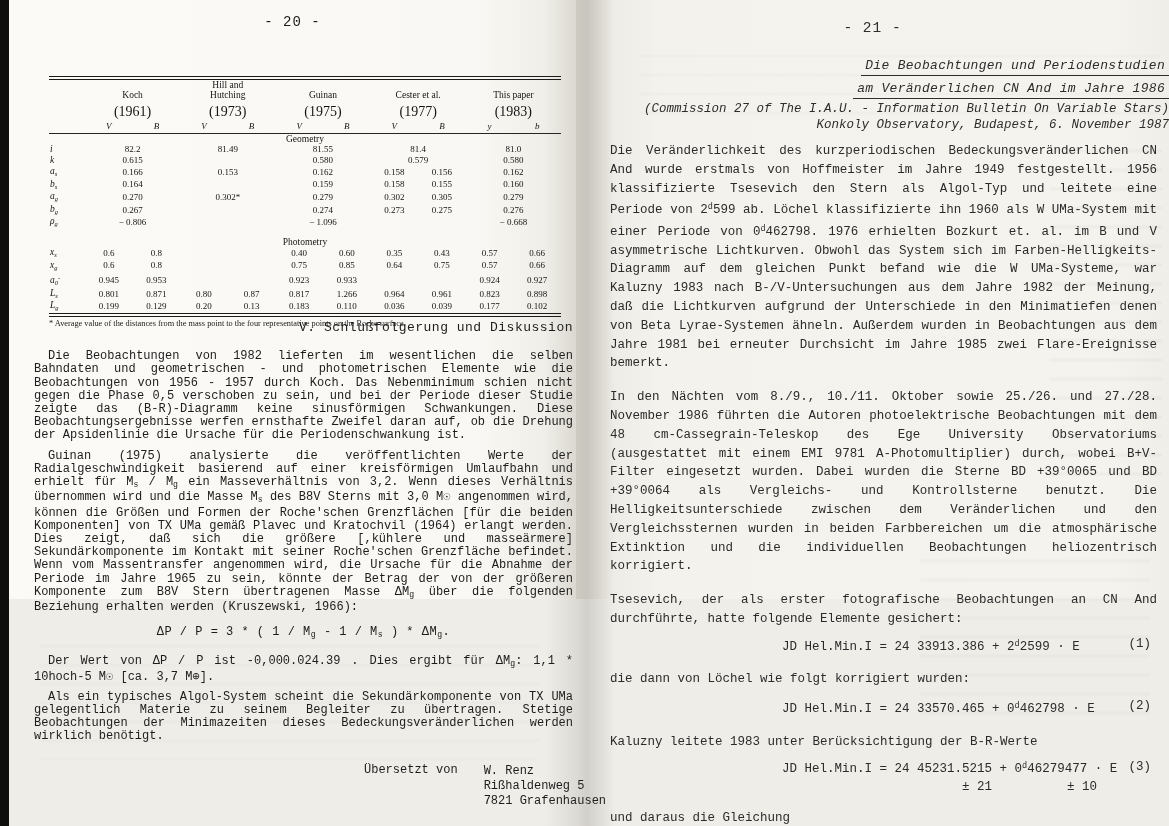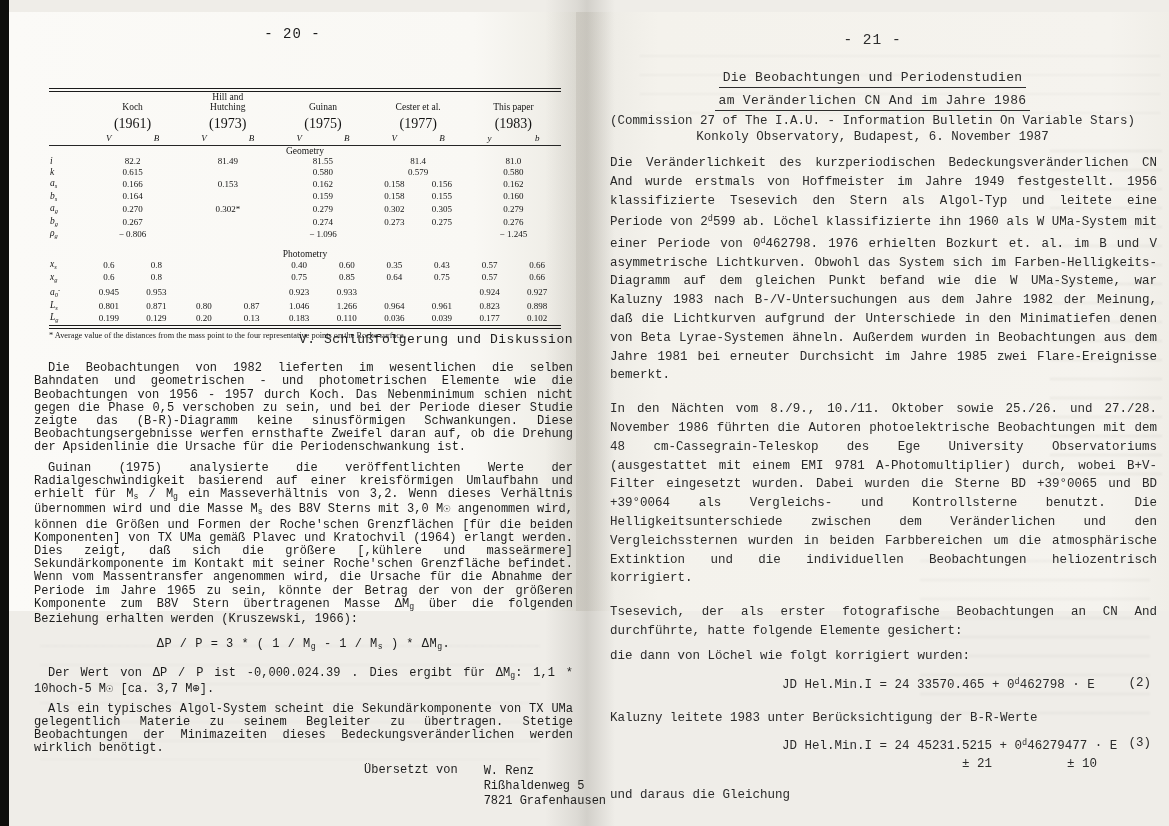--- a/index.html
+++ b/index.html
@@ -6,21 +6,21 @@
   body{width:1169px;height:826px;overflow:hidden;background:#d8d6d0;
        font-family:"Liberation Mono","DejaVu Sans Mono",monospace;}
   .scan{position:relative;width:1169px;height:826px;background:#efede8;}
 
   
   .edge-strip{position:absolute;left:0;top:0;width:9px;height:826px;background:#0e0e0c;}
   .corner-fold{position:absolute;left:6px;top:-18px;width:2px;height:92px;background:#8a8880;
                transform:rotate(48deg);transform-origin:top left;opacity:.8;}
 
   
-  .page{position:absolute;top:12px;height:599px;}
+  .page{position:absolute;top:0;height:599px;}
   .page-left{left:9px;width:567px;background:linear-gradient(to right,#fbfaf7 0%,#f9f8f4 82%,#eceae3 100%);color:#1c1c1c;}
   .page-right{left:576px;width:593px;background:linear-gradient(to right,#dedbd3 0%,#eeece6 6%,#f4f2ec 14%,#f5f3ee 90%,#f0eee8 100%);color:#2d2d2d;}
   .gutter{position:absolute;left:545px;top:0;width:70px;height:826px;pointer-events:none;
           background:linear-gradient(to right,rgba(60,55,45,0) 0%,rgba(60,55,45,.10) 45%,rgba(60,55,45,.16) 60%,rgba(60,55,45,0) 100%);}
 
   
   .smudge{position:absolute;pointer-events:none;filter:blur(1px);
           background:repeating-linear-gradient(to bottom,rgba(80,80,78,.16) 0 2px,rgba(0,0,0,0) 2px 19px);}
 
   
@@ -45,30 +45,30 @@
   td.lblc{font-size:9.5px;font-style:italic;padding-left:6px;line-height:11px;}
   td.v{font-size:9px;text-align:center;line-height:11px;}
   .footnote{font-family:"Liberation Serif","DejaVu Serif",serif;font-size:8.3px;color:#202020;
             margin-top:2px;line-height:10px;}
 
   .lp-content{position:absolute;left:25px;top:321px;width:539px;font-size:12px;line-height:13.2px;
               text-align:justify;}
   .sec-head{text-align:right;font-size:13px;letter-spacing:.5px;margin:0 0 16px 0;}
   .lp-content p{margin:0 0 7px 0;text-indent:14px;}
   .formula{text-align:center;text-indent:0;margin:12px 0 14px 0;letter-spacing:.5px;}
-  .translator{display:flex;margin-top:8px;padding-left:330px;text-align:left;}
+  .translator{display:flex;margin-top:20px;padding-left:330px;text-align:left;}
   .t-label{white-space:nowrap;margin-right:26px;}
   .t-addr div{line-height:15px;white-space:nowrap;}
 
   sub{font-size:.68em;vertical-align:-.25em;}
   sup{font-size:.68em;vertical-align:.45em;}
 
   
   .page-right .pnum{top:20px;font-size:14.5px;}
-  .rp-head{position:absolute;left:0;top:56px;width:100%;text-align:center;}
+  .rp-head{position:absolute;left:0;top:56px;width:100%;text-align:right;font-style:italic;}
   .rp-title{display:inline-block;font-size:13px;letter-spacing:.3px;border-bottom:1.2px solid #2d2d2d;
             padding:0 4px 2px 4px;margin-bottom:3px;white-space:nowrap;}
   .rp-sub{font-size:12.5px;line-height:15.5px;white-space:nowrap;}
 
   .rp-content{position:absolute;left:34px;top:142px;width:547px;font-size:12.5px;line-height:18.8px;
               text-align:justify;color:#2b2b2b;}
   .rp-content p{margin:0 0 15px 0;}
   .eq-block{position:relative;margin:4px 0 14px 0;text-align:left;}
   .eq-body{white-space:pre;margin-left:172px;}
   .eq-num{position:absolute;right:6px;top:0;}
@@ -167,21 +167,21 @@
               <td class="v">0.273</td>
               <td class="v">0.275</td>
               <td colspan="2" class="v">0.276</td>
             </tr>
             <tr>
               <td class="lblc">ρ<sub>g</sub></td>
               <td colspan="2" class="v">− 0.806</td>
               <td colspan="2" class="v"></td>
               <td colspan="2" class="v">− 1.096</td>
               <td colspan="2" class="v"></td>
-              <td colspan="2" class="v">− 1.245</td>
+              <td colspan="2" class="v">− 0.668</td>
             </tr>
             <tr>
               <td colspan="11" class="sechead pad">Photometry</td>
             </tr>
             <tr>
               <td class="lblc">x<sub>s</sub></td>
               <td class="v">0.6</td>
               <td class="v">0.8</td>
               <td colspan="2" class="v"></td>
               <td class="v">0.40</td>
@@ -213,21 +213,21 @@
               <td colspan="2" class="v"></td>
               <td class="v">0.924</td>
               <td class="v">0.927</td>
             </tr>
             <tr>
               <td class="lblc">L<sub>s</sub></td>
               <td class="v">0.801</td>
               <td class="v">0.871</td>
               <td class="v">0.80</td>
               <td class="v">0.87</td>
-              <td class="v">1.046</td>
+              <td class="v">0.817</td>
               <td class="v">1.266</td>
               <td class="v">0.964</td>
               <td class="v">0.961</td>
               <td class="v">0.823</td>
               <td class="v">0.898</td>
             </tr>
             <tr>
               <td class="lblc">L<sub>g</sub></td>
               <td class="v">0.199</td>
               <td class="v">0.129</td>
@@ -271,20 +271,24 @@
       <div><span class="rp-title">am Veränderlichen CN And im Jahre 1986</span></div>
       <div class="rp-sub">(Commission 27 of The I.A.U. - Information Bulletin On Variable Stars)</div>
       <div class="rp-sub">Konkoly Observatory, Budapest, 6. November 1987</div>
     </div>
 
     <div class="rp-content">
       <p>Die Veränderlichkeit des kurzperiodischen Bedeckungsveränderlichen CN And wurde erstmals von Hoffmeister im Jahre 1949 festgestellt. 1956 klassifizierte Tsesevich den Stern als Algol-Typ und leitete eine Periode von 2<sup>d</sup>599 ab. Löchel klassifizierte ihn 1960 als W UMa-System mit einer Periode von 0<sup>d</sup>462798. 1976 erhielten Bozkurt et. al. im B und V asymmetrische Lichtkurven. Obwohl das System sich im Farben-Helligkeits-Diagramm auf dem gleichen Punkt befand wie die W UMa-Systeme, war Kaluzny 1983 nach B-/V-Untersuchungen aus dem Jahre 1982 der Meinung, daß die Lichtkurven aufgrund der Unterschiede in den Minimatiefen denen von Beta Lyrae-Systemen ähneln. Außerdem wurden in Beobachtungen aus dem Jahre 1981 bei erneuter Durchsicht im Jahre 1985 zwei Flare-Ereignisse bemerkt.</p>
       <p>In den Nächten vom 8./9., 10./11. Oktober sowie 25./26. und 27./28. November 1986 führten die Autoren photoelektrische Beobachtungen mit dem 48 cm-Cassegrain-Teleskop des Ege University Observatoriums (ausgestattet mit einem EMI 9781 A-Photomultiplier) durch, wobei B+V-Filter eingesetzt wurden. Dabei wurden die Sterne BD +39°0065 und BD +39°0064 als Vergleichs- und Kontrollsterne benutzt. Die Helligkeitsunterschiede zwischen dem Veränderlichen und den Vergleichssternen wurden in beiden Farbbereichen um die atmosphärische Extinktion und die individuellen Beobachtungen heliozentrisch korrigiert.</p>
       <p style="margin-bottom:6px">Tsesevich, der als erster fotografische Beobachtungen an CN And durchführte, hatte folgende Elemente gesichert:</p>
 
+      <div class="eq-block">
+        <span class="eq-body">JD Hel.Min.I = 24 33913.386 + 2<sup>d</sup>2599 · E</span>
+        <span class="eq-num">(1)</span>
+      </div>
 
       <p style="margin-bottom:8px">die dann von Löchel wie folgt korrigiert wurden:</p>
 
       <div class="eq-block">
         <span class="eq-body">JD Hel.Min.I = 24 33570.465 + 0<sup>d</sup>462798 · E</span>
         <span class="eq-num">(2)</span>
       </div>
 
       <p style="margin-bottom:6px">Kaluzny leitete 1983 unter Berücksichtigung der B-R-Werte</p>
 

